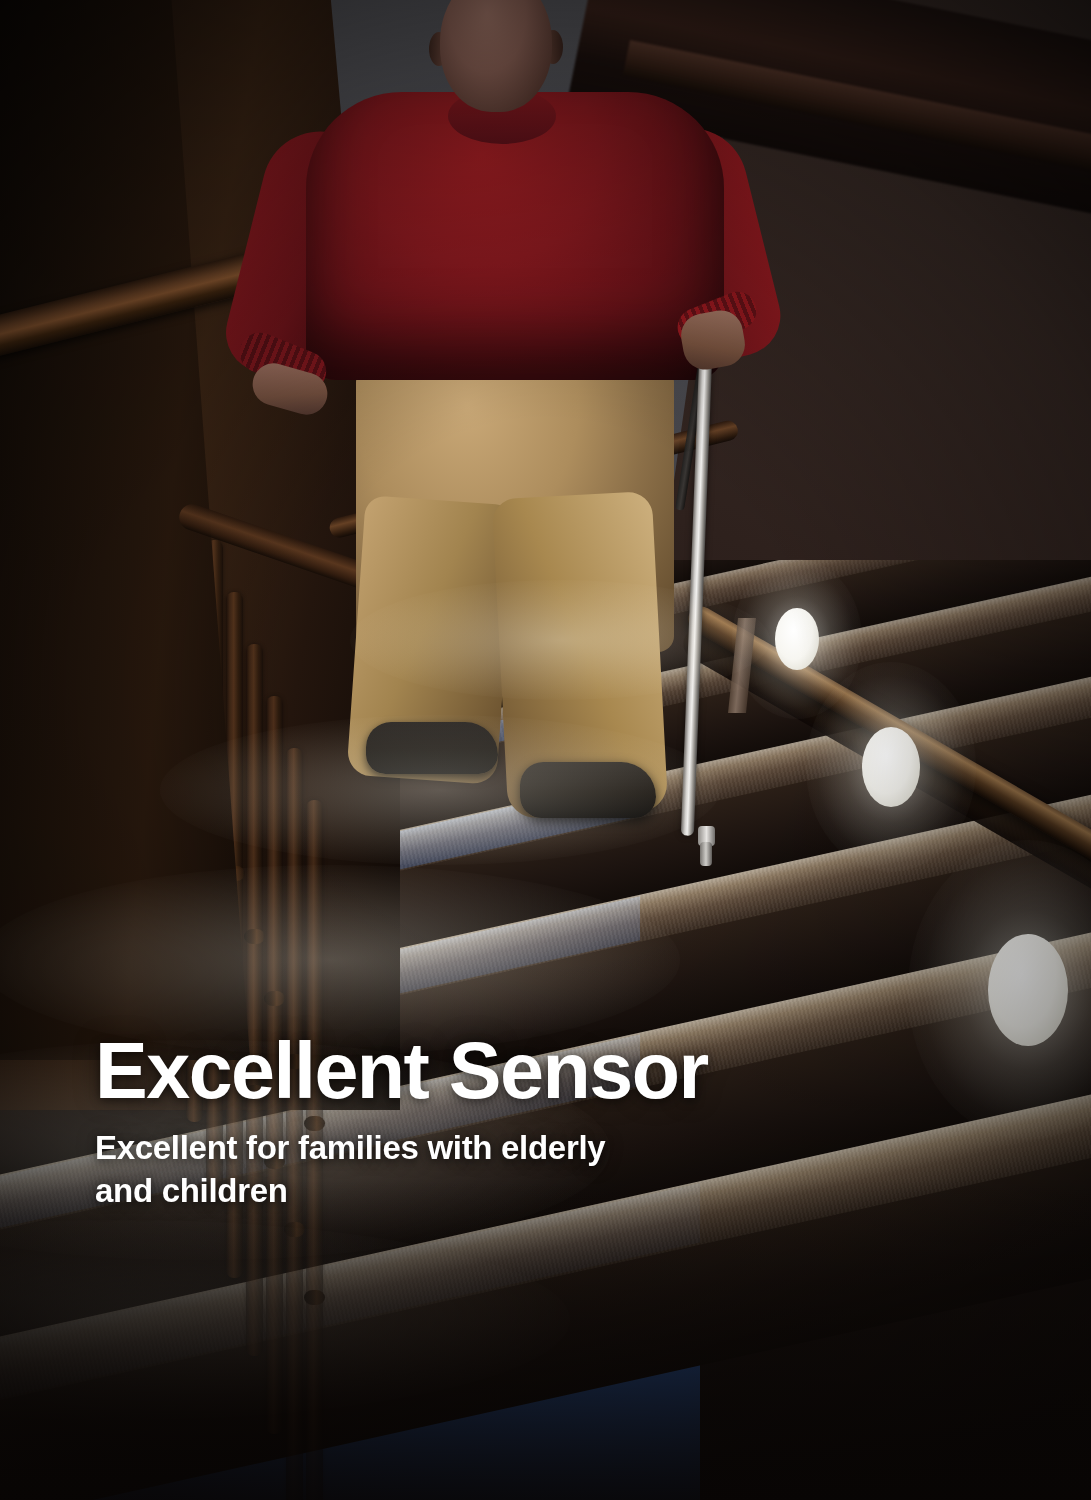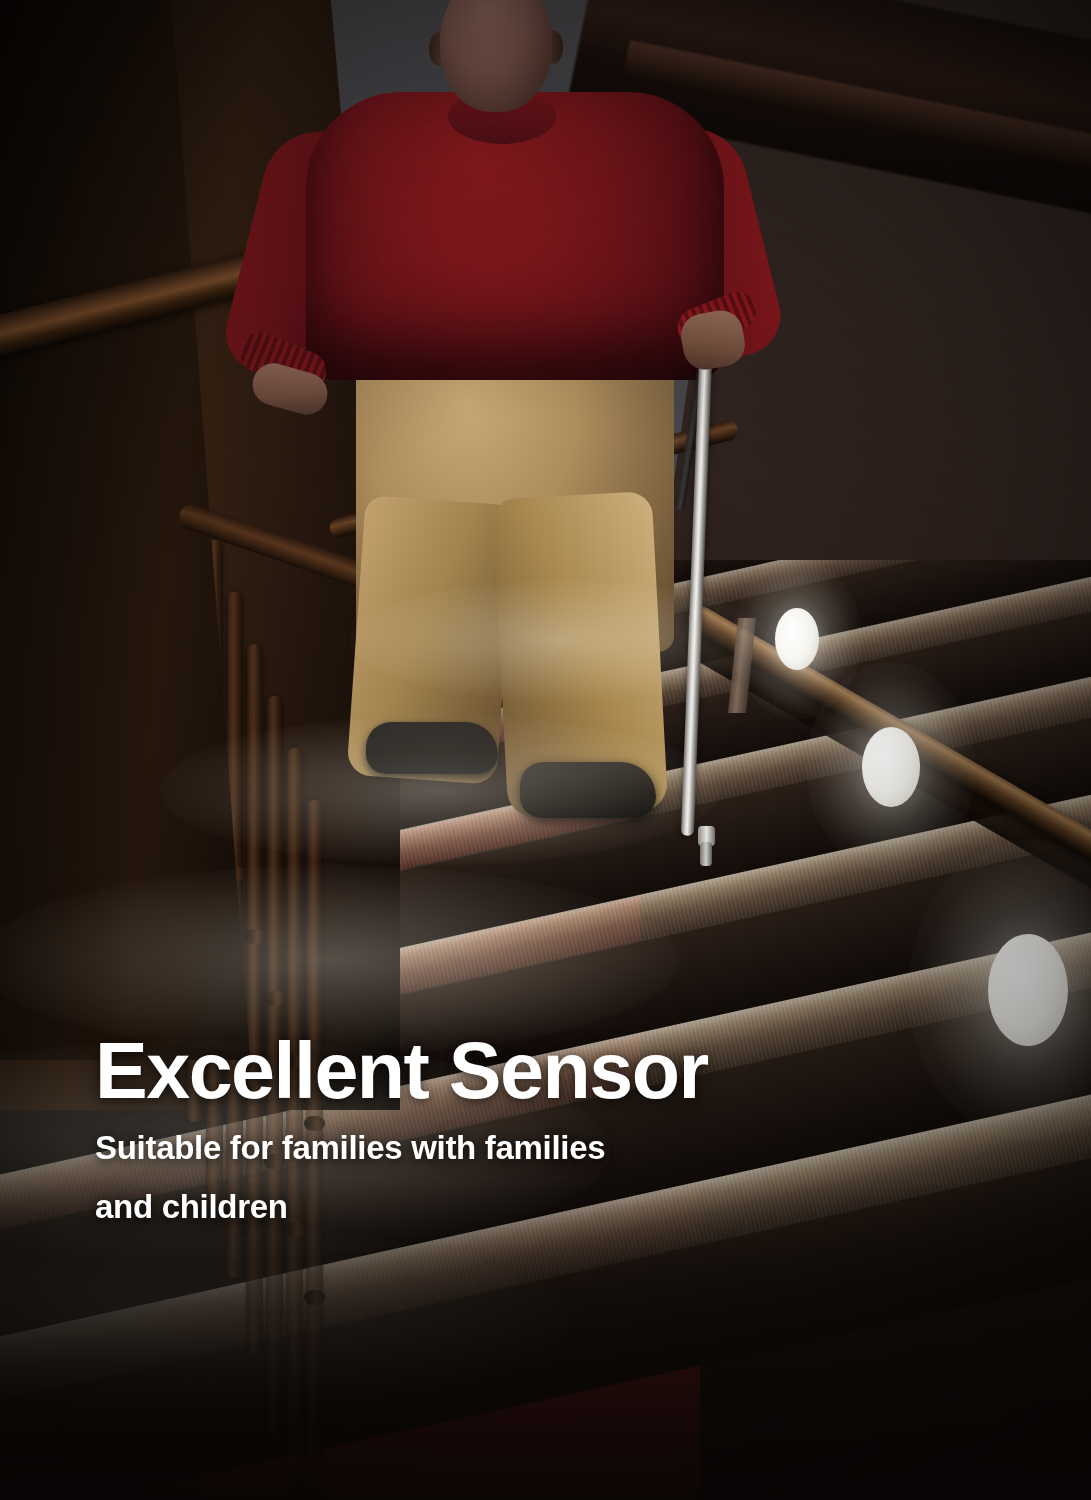--- a/index.html
+++ b/index.html
@@ -1,21 +1,21 @@
 <!DOCTYPE html>
 <html><head>
 <meta charset="utf-8">
 <style>
   html,body{margin:0;padding:0;background:#000;}
   *{box-sizing:border-box;}
   #stage{
     position:relative;
     width:1091px;height:1500px;
     overflow:hidden;
-    background:#7f1d1d;
+    background:#3b82f6;
     font-family:"Liberation Sans", sans-serif;
   }
 
   
   .layer{position:absolute;}
 
   
   #upper-wall{
     left:0;top:0;width:1091px;height:720px;
     background:
@@ -320,21 +320,21 @@
   }
   #headline .l2{display:block;}
   #subcopy{
     margin:18px 0 0 0;
     font-size:33px;
     font-weight:700;
     line-height:1.28;
     letter-spacing:-0.3px;
     text-shadow:0 2px 8px rgba(0,0,0,.6), 0 0 20px rgba(0,0,0,.4);
   }
-  #subcopy .s2{display:block;margin-top:16px;}
+  #subcopy .s2{display:block;}
 </style>
 </head>
 <body>
 
 <div id="stage">
 
   <div class="layer" id="upper-wall"></div>
   <div class="layer" id="wall-panel"></div>
   <div class="layer" id="right-wall-lower"></div>
   <div class="layer" id="right-wall"></div>
@@ -462,18 +462,18 @@
     </div>
 
   <div class="layer" id="vignette"></div>
   <div class="layer" id="bottom-fade"></div>
 
   <div id="copy">
     <h1 id="headline">
       <span>Excellent Sensor</span>
     </h1>
     <p id="subcopy">
-      <span>Suitable for families with families</span>
+      <span>Excellent for families with elderly</span>
       <span class="s2">and children</span>
     </p>
   </div>
 
 </div>
 
 </body></html>

